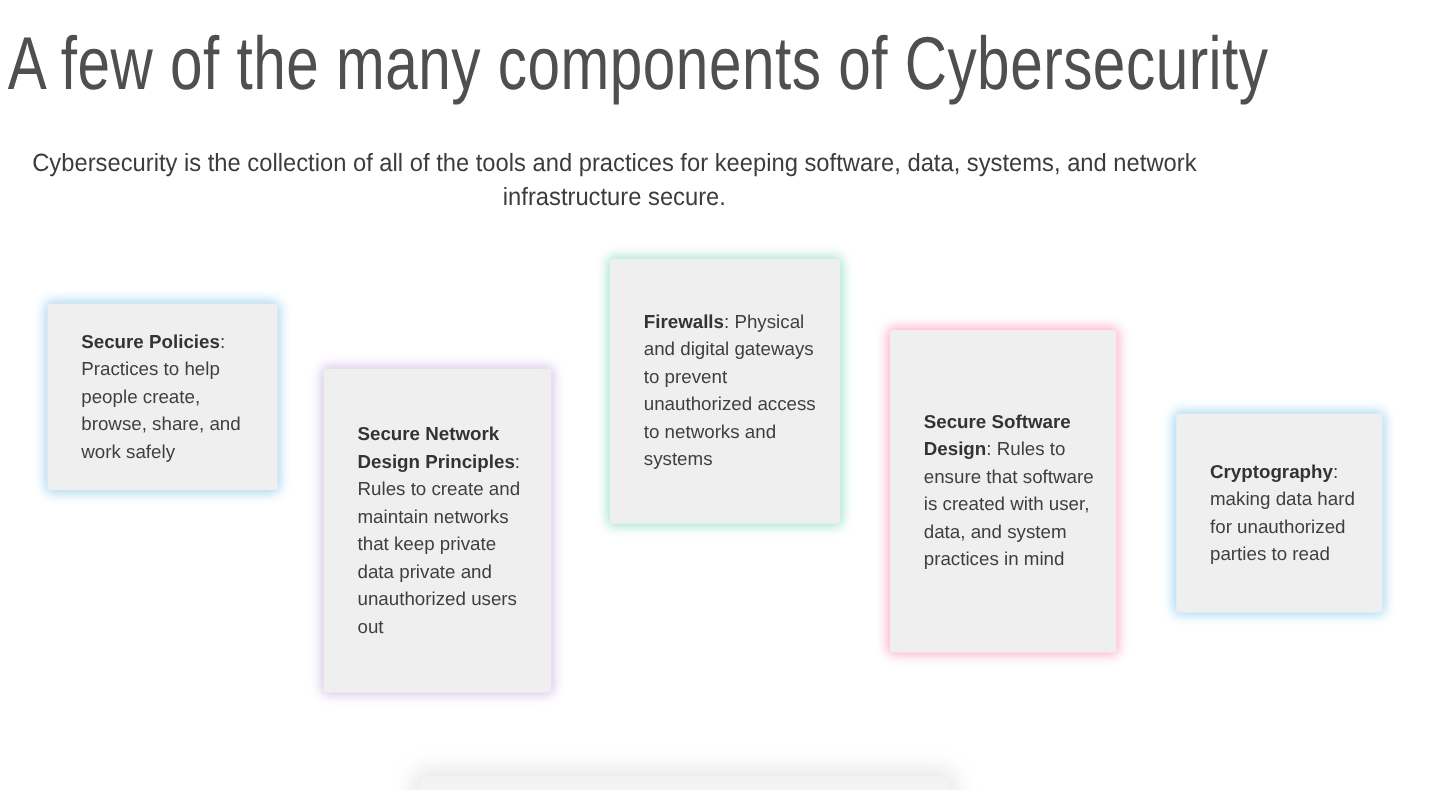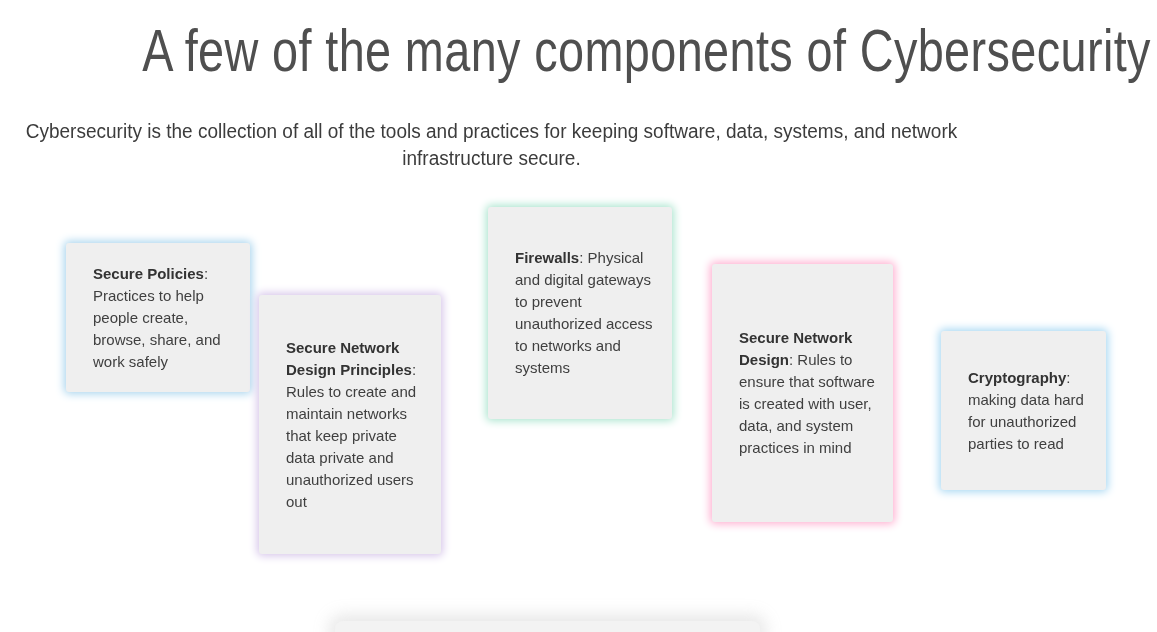--- a/index.html
+++ b/index.html
@@ -15,21 +15,21 @@
     font-family: "Liberation Sans", sans-serif;
   }
 
   
   .title-wrap {
     position: absolute;
     top: 16px;
     left: 0;
     width: 1157px;
     display: flex;
-    justify-content: flex-start;
+    justify-content: flex-end;
   }
   .title-text {
     display: inline-block;
     white-space: nowrap;
     font-size: 60px;
     font-weight: 300;
     color: #4f4f4f;
     letter-spacing: 0.5px;
     transform: scaleX(0.78);
     transform-origin: 50% 50%;
@@ -101,30 +101,30 @@
 
 <div class="title-wrap">
   <span class="title-text">A few of the many components of Cybersecurity</span>
 </div>
 
 <div class="subtitle-wrap">
   <span class="subtitle-text">Cybersecurity is the collection of all of the tools and practices for keeping software, data, systems, and network infrastructure secure.</span>
 </div>
 
 <div class="cards" id="cards">
-    <div class="card" style="box-shadow: rgb(170, 213, 238) 0px 0px 9px 2px; margin-left: 28px;">
+    <div class="card" style="box-shadow: rgb(170, 213, 238) 0px 0px 9px 2px;">
     <p class="card-text"><b>Secure Policies</b><span>: </span><span>Practices to help people create, browse, share, and work safely</span></p>
   </div>
     <div class="card" style="box-shadow: rgb(214, 197, 234) 0px 0px 9px 2px;">
     <p class="card-text"><b>Secure Network Design Principles</b><span>: </span><span>Rules to create and maintain networks that keep private data private and unauthorized users out</span></p>
   </div>
     <div class="card" style="box-shadow: rgb(171, 229, 207) 0px 0px 9px 2px;">
     <p class="card-text"><b>Firewalls</b><span>: </span><span>Physical and digital gateways to prevent unauthorized access to networks and systems</span></p>
   </div>
     <div class="card" style="box-shadow: rgb(255, 174, 208) 0px 0px 9px 2px;">
-    <p class="card-text"><b>Secure Network Design</b><span>: </span><span>Rules to ensure that software is created with user, data, and system practices in mind</span></p>
+    <p class="card-text"><b>Secure Software Design</b><span>: </span><span>Rules to ensure that software is created with user, data, and system practices in mind</span></p>
   </div>
     <div class="card" style="box-shadow: rgb(168, 216, 243) 0px 0px 9px 2px;">
     <p class="card-text"><b>Cryptography</b><span>: </span><span>making data hard for unauthorized parties to read</span></p>
   </div>
   </div>
 
 <div class="partial-card"></div>
 
 </body></html>

